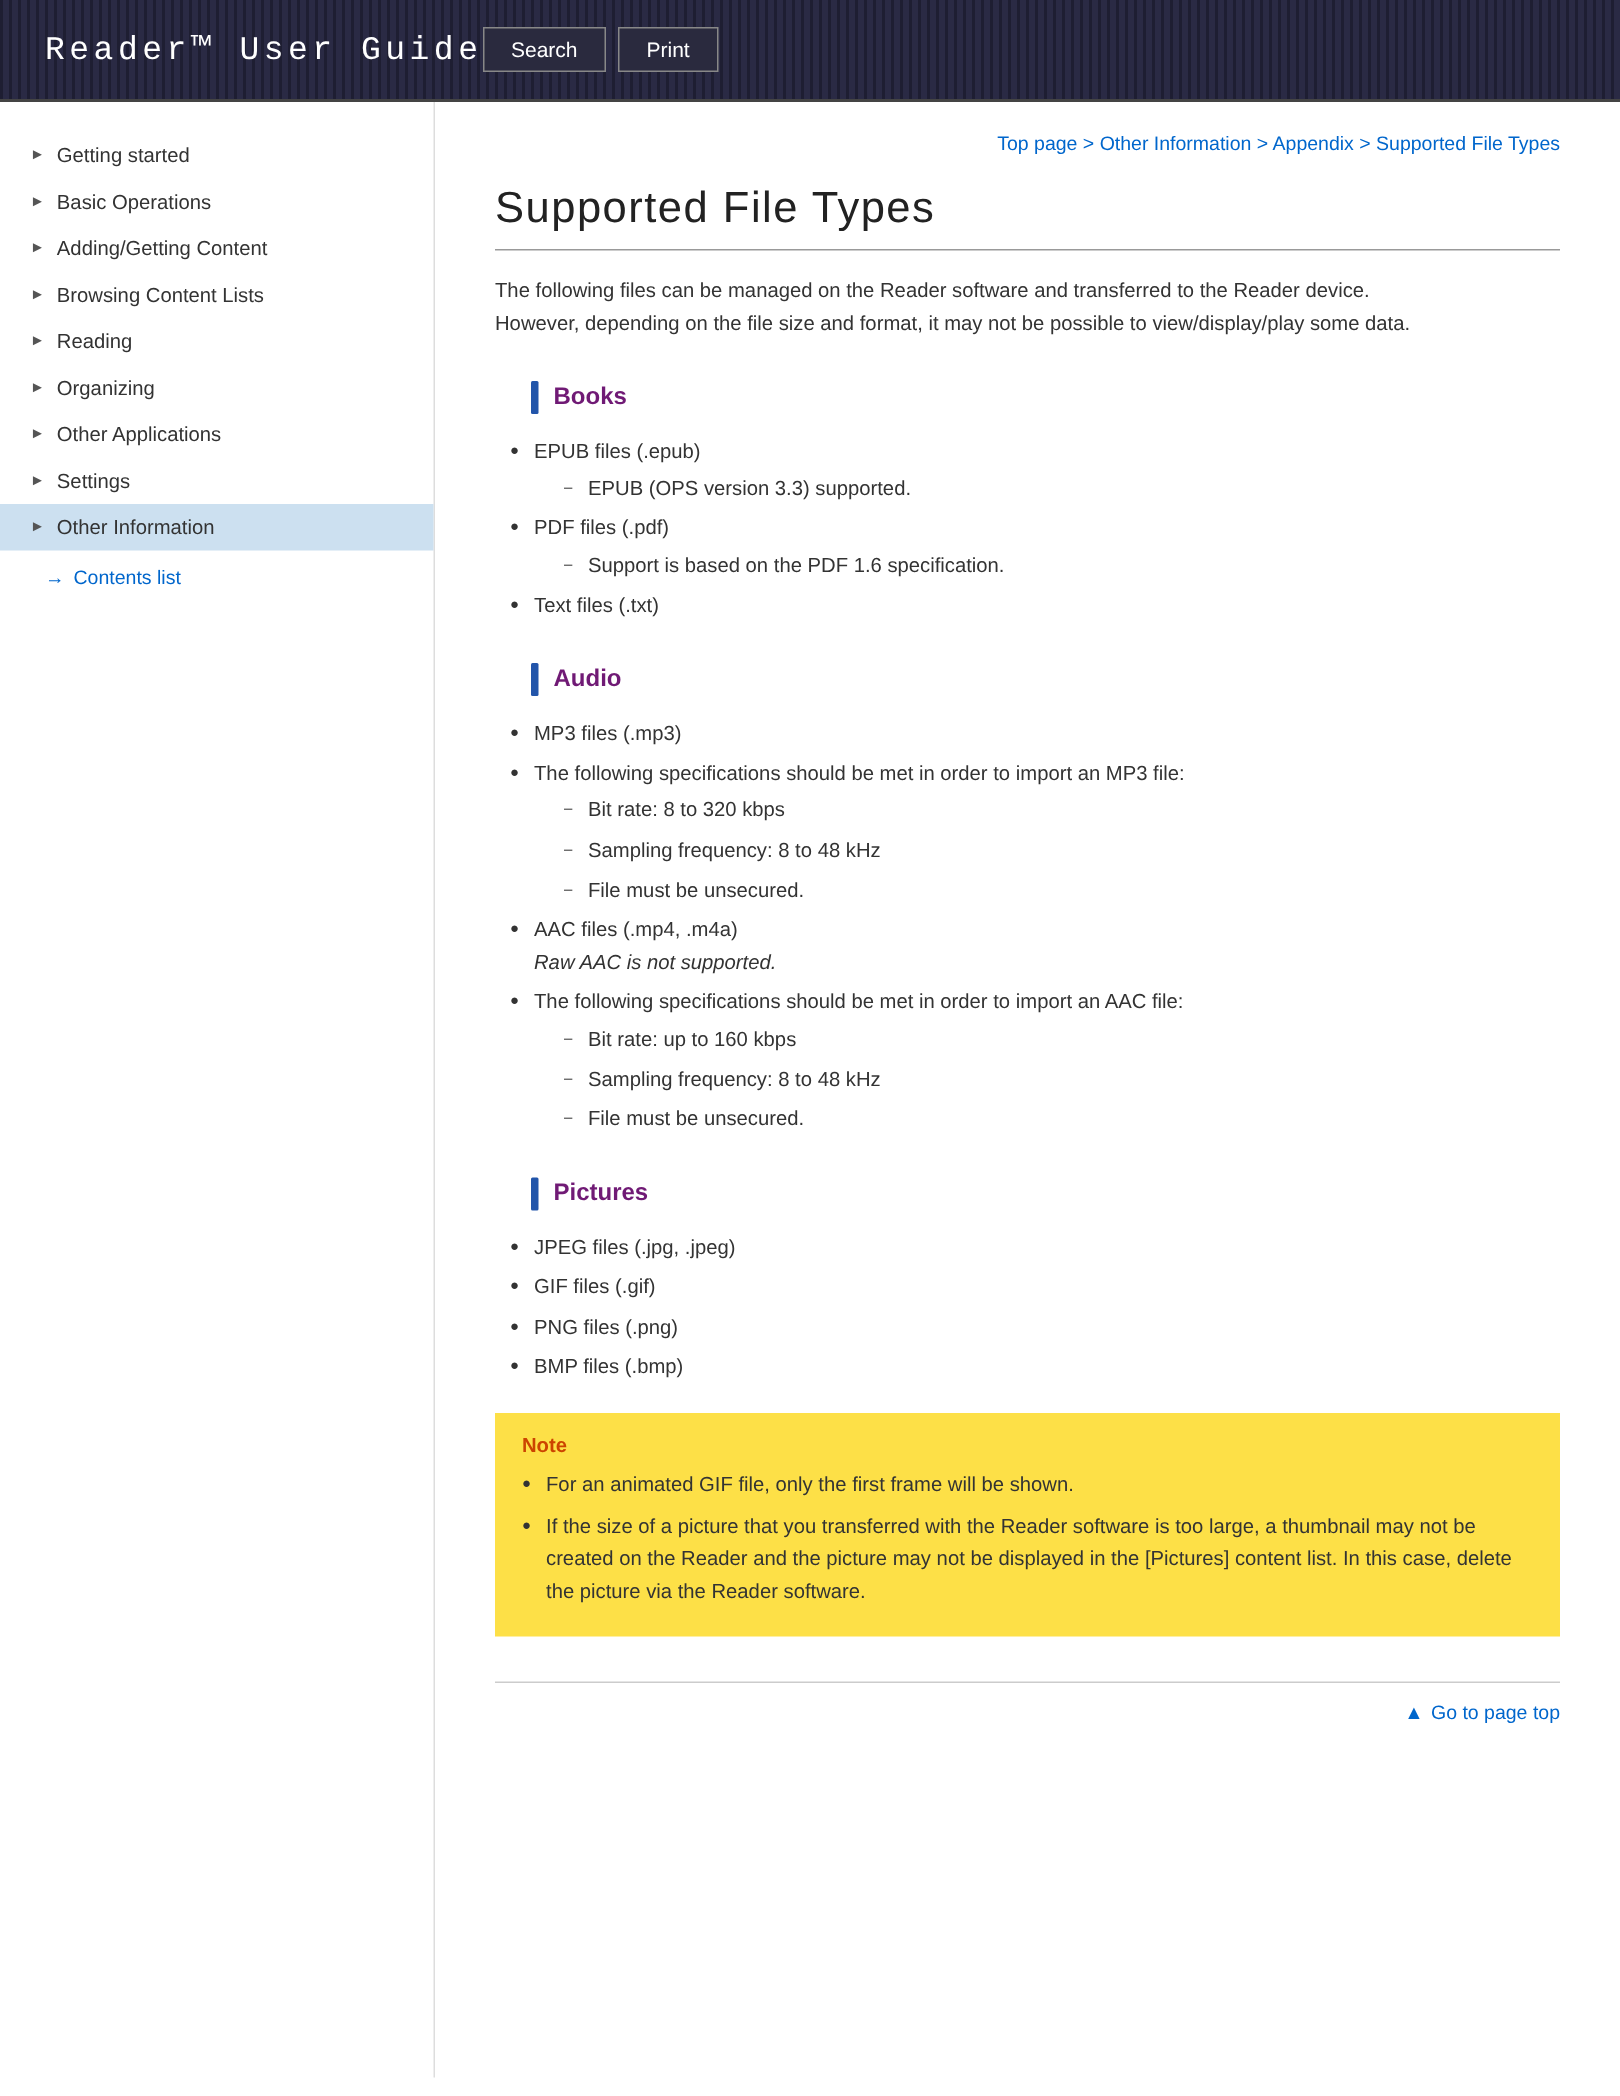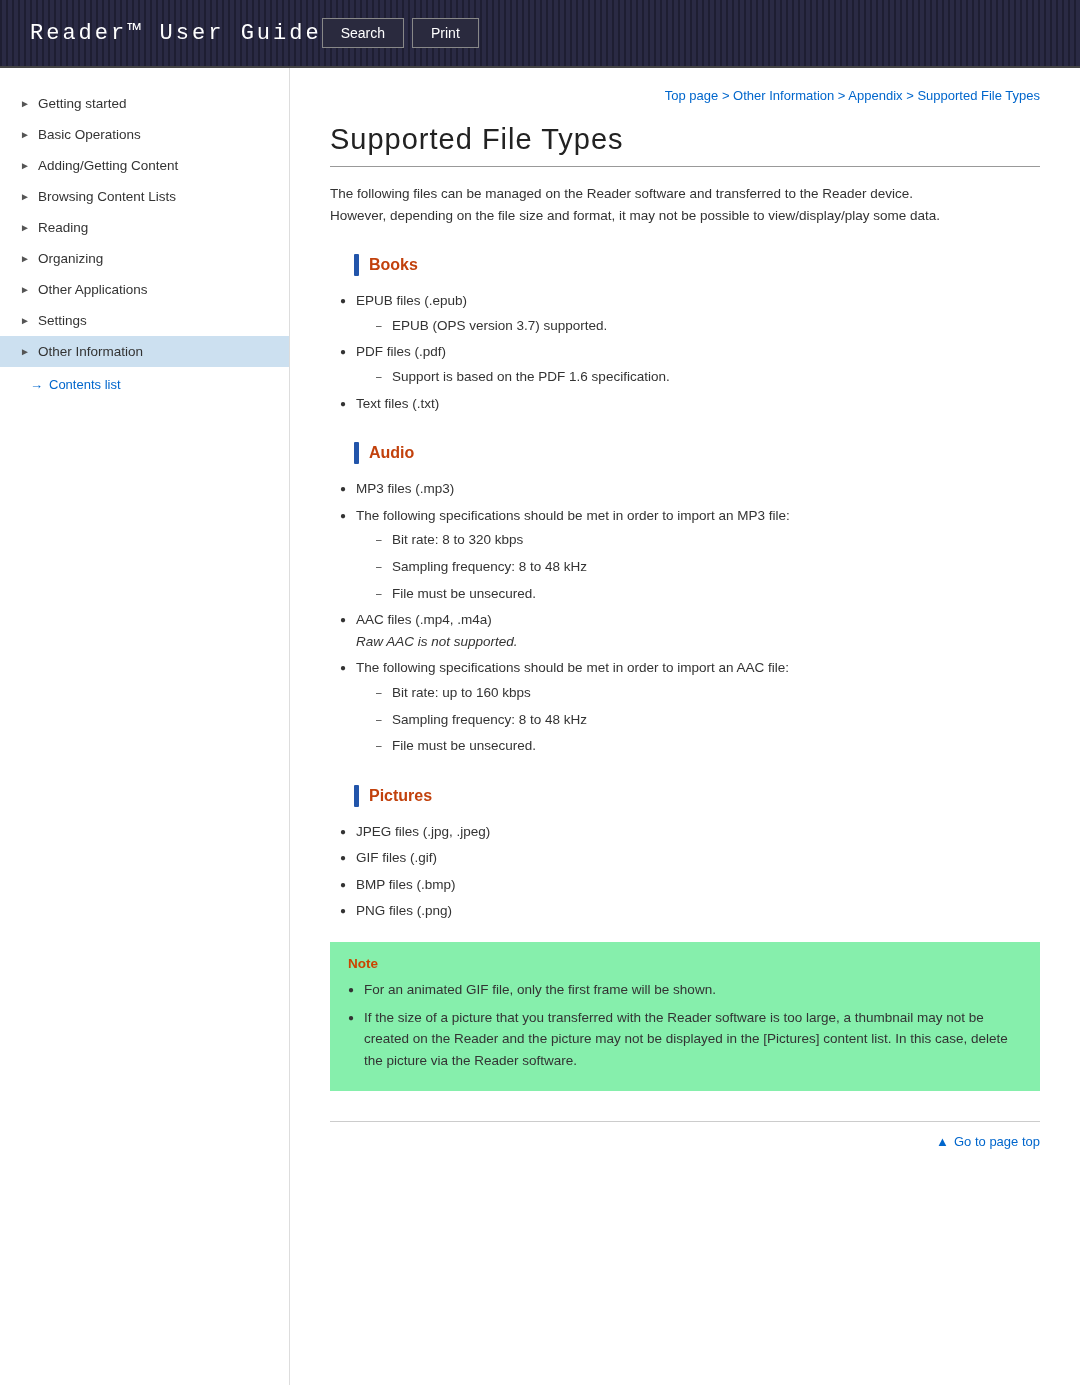--- a/index.html
+++ b/index.html
@@ -117,21 +117,21 @@
     }
 
     
     .section-header {
       display: flex;
       align-items: center;
       font-size: 16px;
       font-weight: bold;
       margin-bottom: 14px;
       margin-top: 28px;
-      color: #c2410c;
+      color: #701a75;
       padding-left: 24px;
     }
     .section-bar {
       width: 5px;
       height: 22px;
       background: #2255aa;
       margin-right: 10px;
       border-radius: 1px;
     }
 
@@ -167,21 +167,21 @@
       line-height: 1.6;
     }
     .sub-list li::before {
       content: '–';
       position: absolute;
       left: 0;
     }
 
     
     .note-box {
-      background: #86efac;
+      background: #fde047;
       border: none;
       padding: 14px 18px;
       margin-top: 20px;
     }
     .note-title {
       color: #cc4400;
       font-size: 13.5px;
       font-weight: bold;
       margin-bottom: 8px;
     }
@@ -313,21 +313,21 @@
     </div>
 
     <div class="section-header">
       <div class="section-bar"></div>
       <span>Books</span>
     </div>
     <ul class="content-list">
       <li>
         <span>EPUB files (.epub)</span>
         <ul class="sub-list">
-          <li><span>EPUB (OPS version 3.7) supported.</span></li>
+          <li><span>EPUB (OPS version 3.3) supported.</span></li>
         </ul>
       </li>
       <li>
         <span>PDF files (.pdf)</span>
         <ul class="sub-list">
           <li><span>Support is based on the PDF 1.6 specification.</span></li>
         </ul>
       </li>
       <li>
         <span>Text files (.txt)</span>
@@ -364,22 +364,22 @@
       </li>
     </ul>
 
     <div class="section-header">
       <div class="section-bar"></div>
       <span>Pictures</span>
     </div>
     <ul class="content-list">
       <li><span>JPEG files (.jpg, .jpeg)</span></li>
       <li><span>GIF files (.gif)</span></li>
+      <li><span>PNG files (.png)</span></li>
       <li><span>BMP files (.bmp)</span></li>
-      <li><span>PNG files (.png)</span></li>
     </ul>
 
     <div class="note-box">
       <div class="note-title">Note</div>
       <ul class="note-list">
         <li><span>For an animated GIF file, only the first frame will be shown.</span></li>
         <li><span>If the size of a picture that you transferred with the Reader software is too large, a thumbnail may not be created on the Reader and the picture may not be displayed in the [Pictures] content list. In this case, delete the picture via the Reader software.</span></li>
       </ul>
     </div>
 

